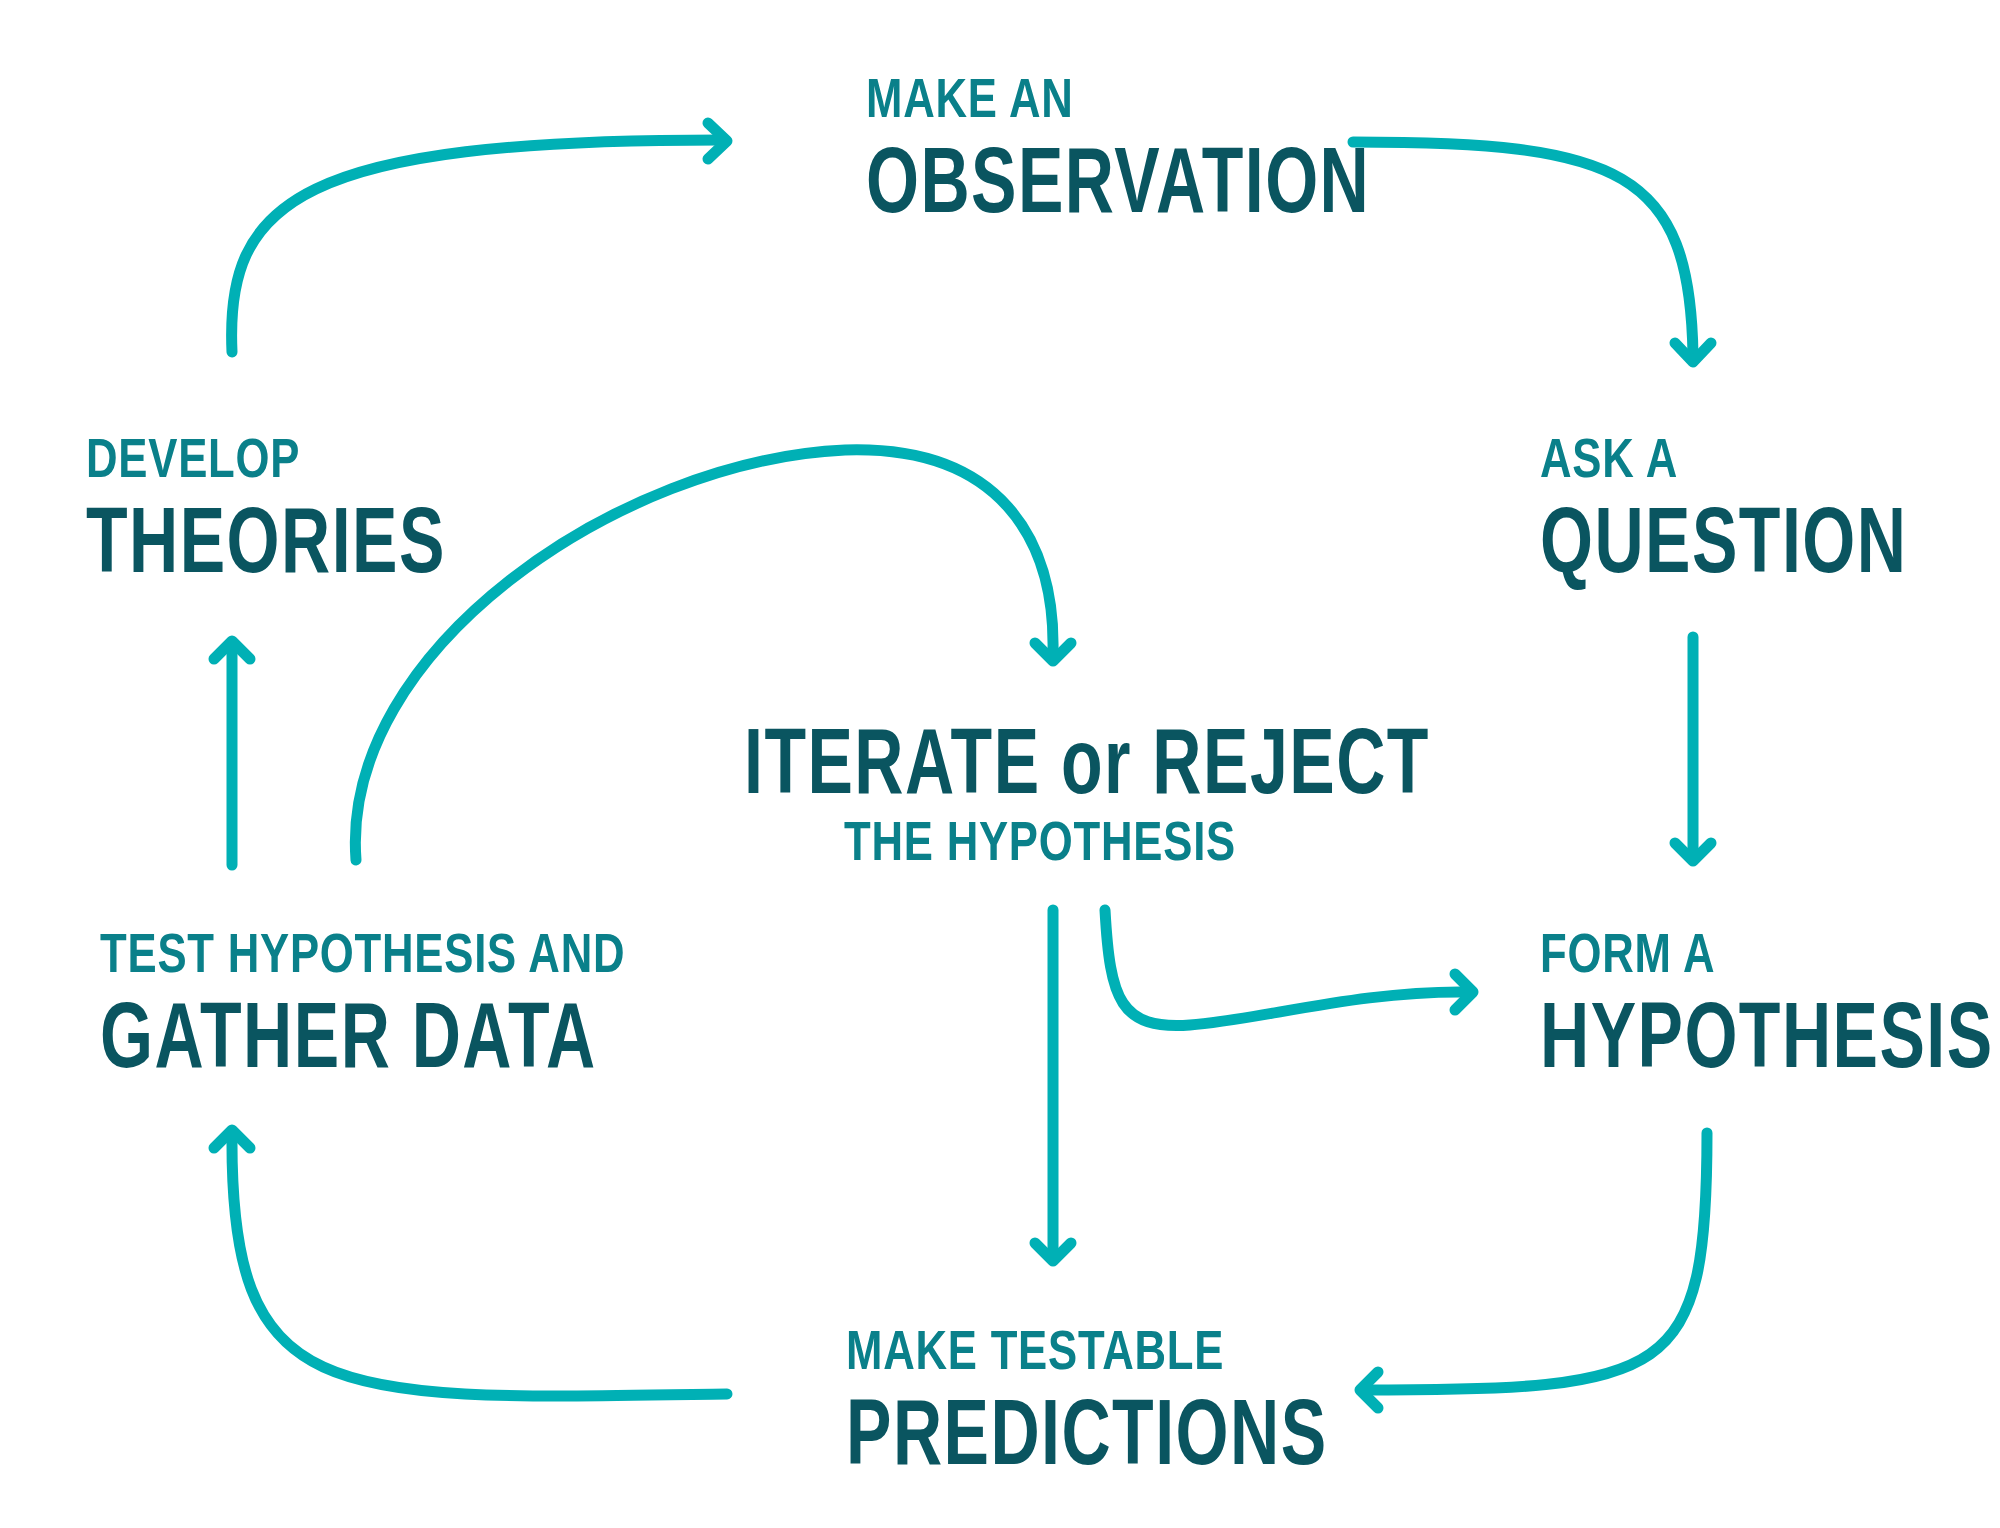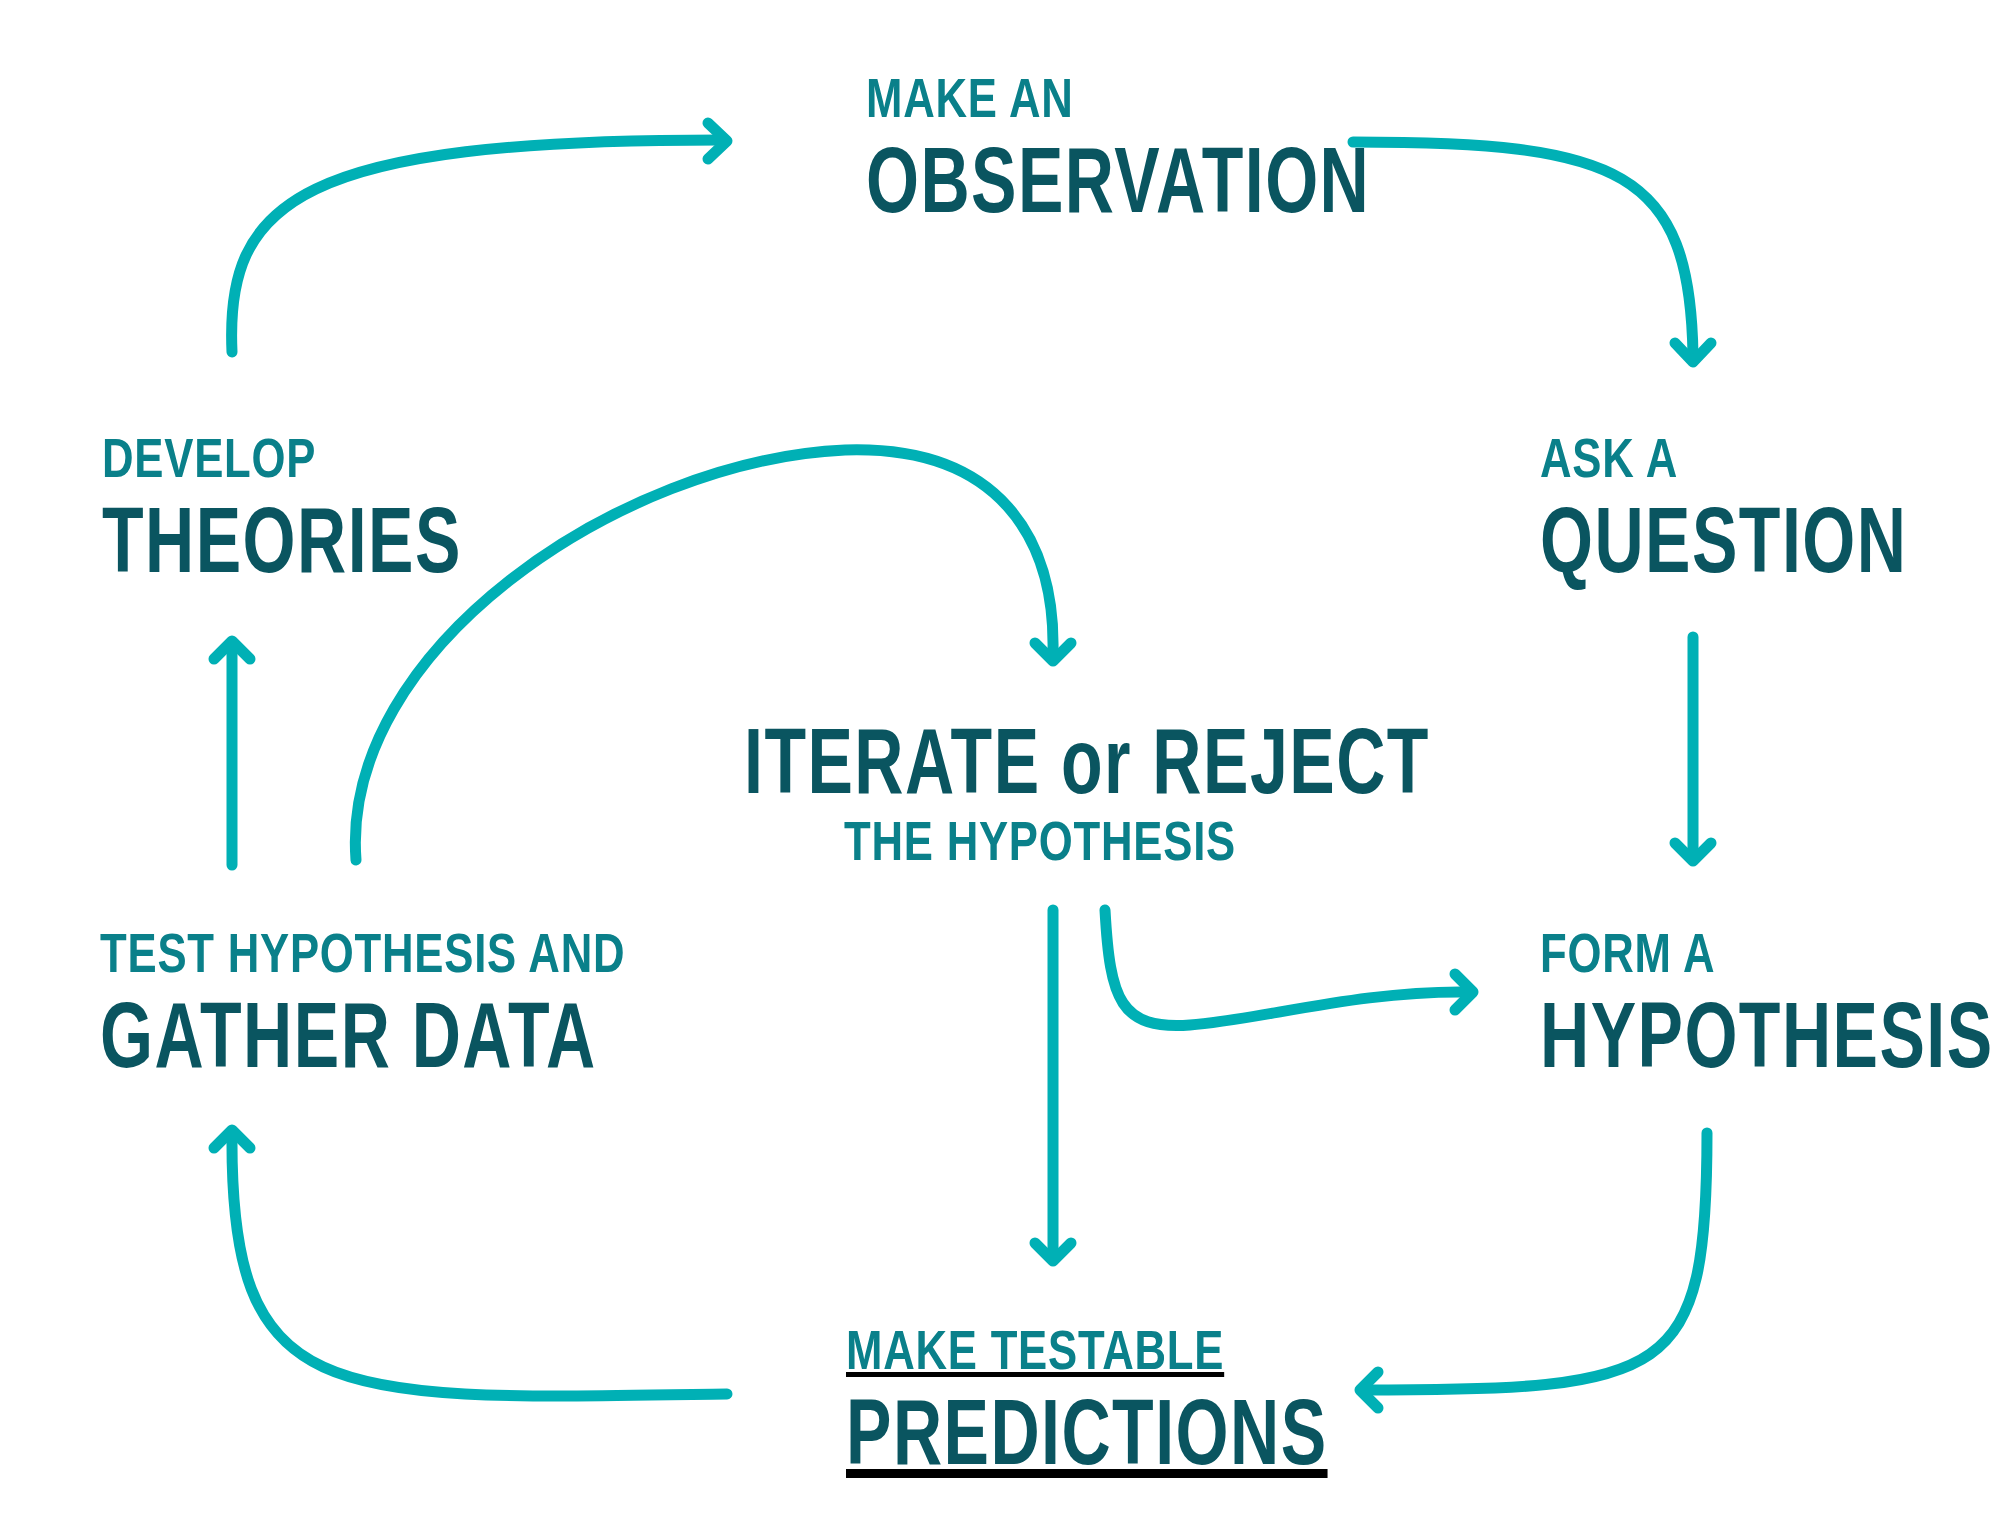--- a/index.html
+++ b/index.html
@@ -56,31 +56,31 @@
 <div class="node" style="left:1540px;top:430px;">
   <span class="sub">ASK A</span>
   <span class="main">QUESTION</span>
 </div>
 
 <div class="node" style="left:1540px;top:925px;">
   <span class="sub">FORM A</span>
   <span class="main">HYPOTHESIS</span>
 </div>
 
-<div class="node" style="left:846px;top:1322px;text-decoration:underline;">
+<div class="node" style="left:846px;top:1322px;">
   <span class="sub">MAKE TESTABLE</span>
   <span class="main">PREDICTIONS</span>
 </div>
 
 <div class="node" style="left:100px;top:925px;">
   <span class="sub">TEST HYPOTHESIS AND</span>
   <span class="main">GATHER DATA</span>
 </div>
 
-<div class="node" style="left:86px;top:430px;margin-left:16px;">
+<div class="node" style="left:86px;top:430px;">
   <span class="sub">DEVELOP</span>
   <span class="main">THEORIES</span>
 </div>
 
 <div class="node center" style="left:640px;top:715px;width:800px;">
   <span class="main">ITERATE or REJECT</span>
   <span class="sub">THE HYPOTHESIS</span>
 </div>
 
 </body></html>

